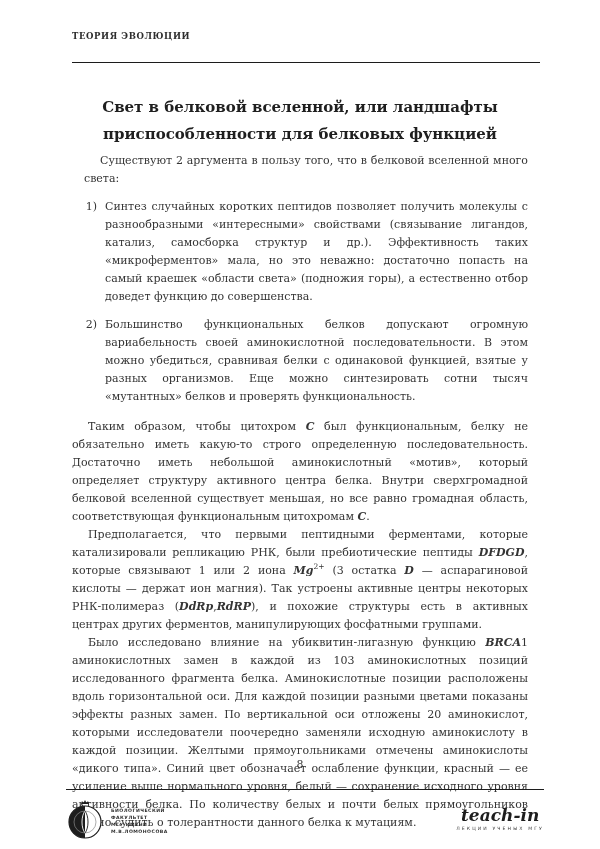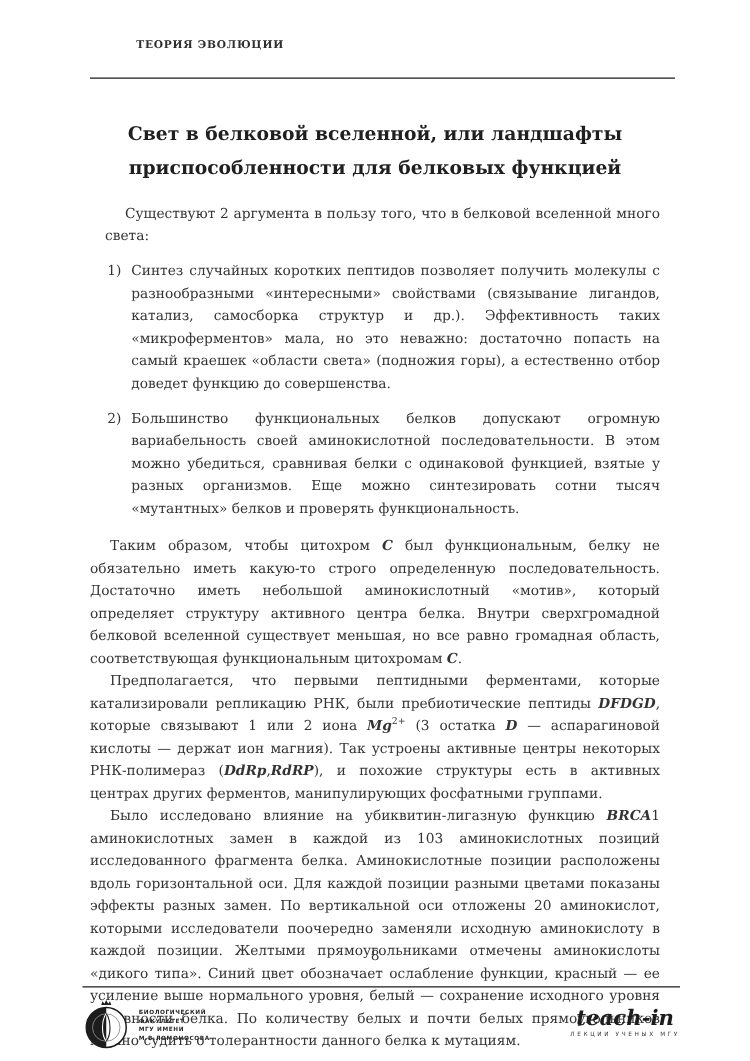--- a/index.html
+++ b/index.html
@@ -9,41 +9,41 @@
     background:#ffffff;
     box-sizing:border-box;
     outline:1px solid #e3e3e3;
     font-family:"DejaVu Serif","Liberation Serif",serif;
     color:#333;
     overflow:hidden;
   }
   
   .header{
     position:absolute;top:28px;left:72px;right:58px;
-    display:flex;justify-content:space-between;align-items:center;margin-left:37px;
+    display:flex;justify-content:space-between;align-items:center;
   }
   .header-left{font-size:8.5px;letter-spacing:.6px;color:#3c3c3c;line-height:1.9;}
   .course-title{font-weight:bold;color:#2e2e2e;}
   .header-right{
     font-size:7.3px;letter-spacing:.4px;color:#4a4a4a;
     text-align:right;line-height:1.45;max-width:280px;
   }
   .header-link{color:#4a4a4a;text-decoration:none;border-bottom:1px solid #4a4a4a;cursor:pointer;}
   .header-rule{
     position:absolute;top:62px;left:72px;right:60px;
     border:0;border-top:1.4px solid #1c1c1c;margin:0;
   }
   
   .content{
     position:absolute;top:80px;left:72px;width:456px;
     font-size:11px;line-height:18px;text-align:justify;color:#343434;
   }
   .doc-title{
     text-align:center;font-size:15px;line-height:27px;font-weight:bold;
-    color:#1f1f1f;margin:14px 0 14px 0;
+    color:#1f1f1f;margin:14px 0 4px 0;
   }
   .intro{ text-indent:16px;margin:0 0 10px 12px; }
   .num-list{margin:0 0 12px 0;}
   .num-item{display:flex;margin:0 0 10px 0;}
   .num-marker{flex:0 0 33px;text-align:right;padding-right:8px;box-sizing:border-box;}
   .num-text{flex:1;text-align:justify;}
   .para{ text-indent:16px;margin:0; }
   .content i{font-style:italic;font-weight:600;}
   .content sup{font-size:7.5px;vertical-align:super;line-height:0;}
   

